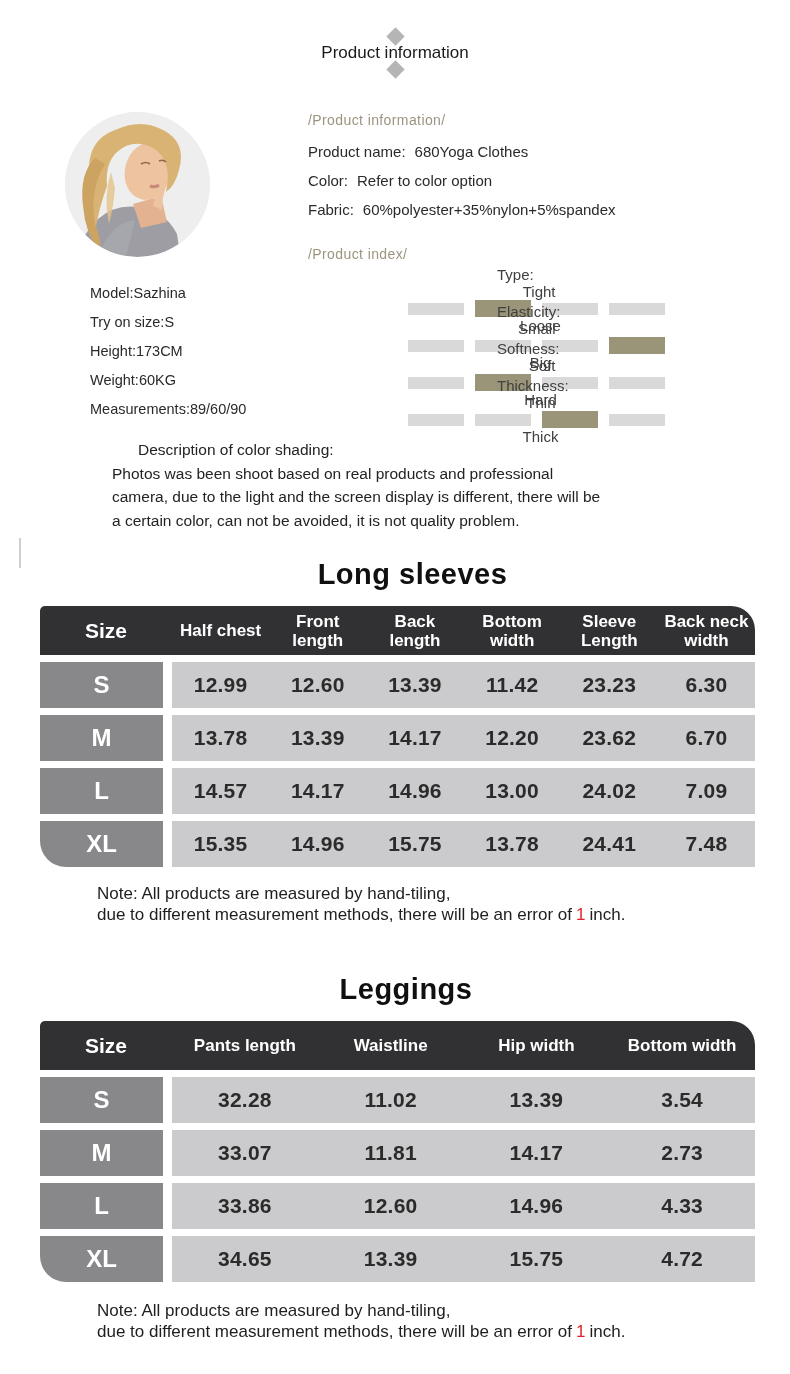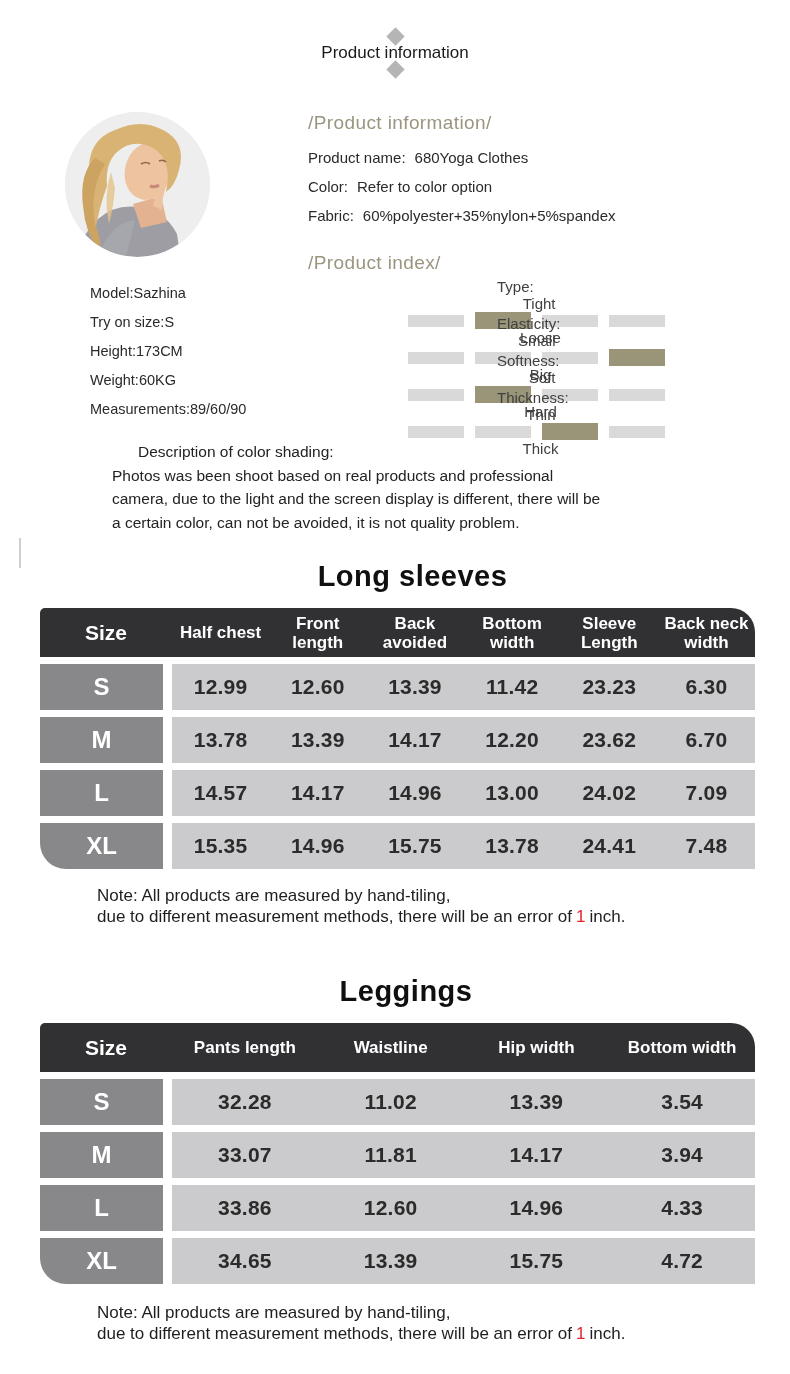--- a/index.html
+++ b/index.html
@@ -18,21 +18,21 @@
   .dtitle { font-size:17px; color:#1a1a1a; padding:0 3px; white-space:nowrap; }
 
   
   .top { display:flex; margin-top:36px; padding-left:65px; }
   .left-col { width:243px; flex:none; }
   .model-photo { width:145px; height:145px; border-radius:50%; overflow:hidden; background:#ededed; }
   .model-info { margin-top:22px; margin-left:25px; }
   .mline { font-size:14.5px; color:#2a2a2a; height:29px; line-height:29px; }
 
   .right-col { flex:1; padding-right:26px; }
-  .olive { color:var(--accent-olive,#9b9580); font-size:19px; font-weight:normal;
+  .olive { color:var(--accent-olive,#9b9580); font-size:14px; font-weight:normal;
            margin:0 0 9px 0; letter-spacing:0.4px; }
   .pi-row { font-size:15px; height:29px; line-height:29px; color:#2a2a2a; }
   .pi-label { margin-right:9px; }
   .idx-heading { margin-top:22px; margin-bottom:4px; }
   .idx-row { display:flex; align-items:center; height:37px; font-size:15px; color:#404040;flex-direction:column; }
   .idx-label { width:78px; flex:none; }
   .idx-left { width:48px; text-align:right; flex:none; margin-right:9px; }
   .segments { display:flex; align-items:center; gap:11px; flex:none; }
   .seg { width:56px; height:12px; background:var(--seg-inactive,#d9d9da); }
   .seg-active { height:17px; background:var(--seg-active,#9a9478); }
@@ -196,21 +196,21 @@
   <div class="tick"></div>
 
   <h1 class="sec-title">Long sleeves</h1>
   <div class="size-table">
     <div class="thead">
       <div class="th th-size">Size</div>
       <div class="th">Half chest</div>
       <div class="th">Front
 length</div>
       <div class="th">Back
-avoided</div>
+length</div>
       <div class="th">Bottom
 width</div>
       <div class="th">Sleeve
 Length</div>
       <div class="th">Back neck
 width</div>
     </div>
     <div class="trow">
       <div class="size-cell">S</div>
       <div class="data-strip">
@@ -278,21 +278,21 @@
         <div class="val">13.39</div>
         <div class="val">3.54</div>
       </div>
     </div>
     <div class="trow">
       <div class="size-cell">M</div>
       <div class="data-strip">
         <div class="val">33.07</div>
         <div class="val">11.81</div>
         <div class="val">14.17</div>
-        <div class="val">3.94</div>
+        <div class="val">2.73</div>
       </div>
     </div>
     <div class="trow">
       <div class="size-cell">L</div>
       <div class="data-strip">
         <div class="val">33.86</div>
         <div class="val">12.60</div>
         <div class="val">14.96</div>
         <div class="val">4.33</div>
       </div>

